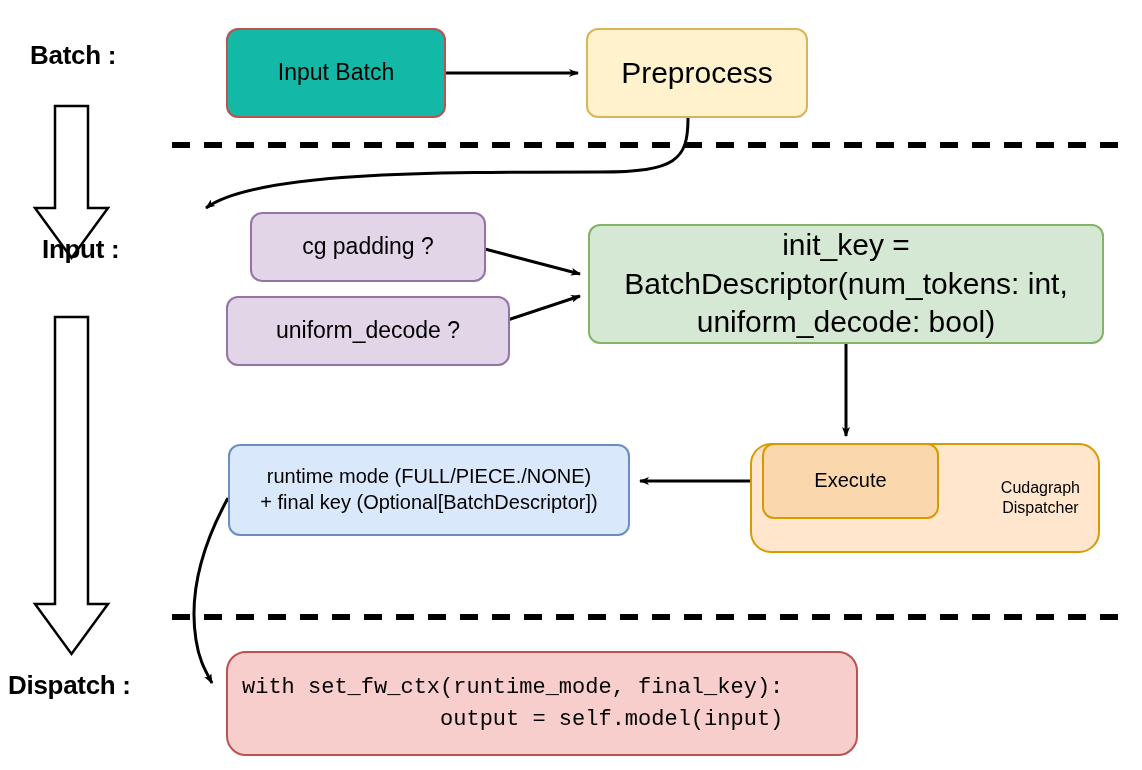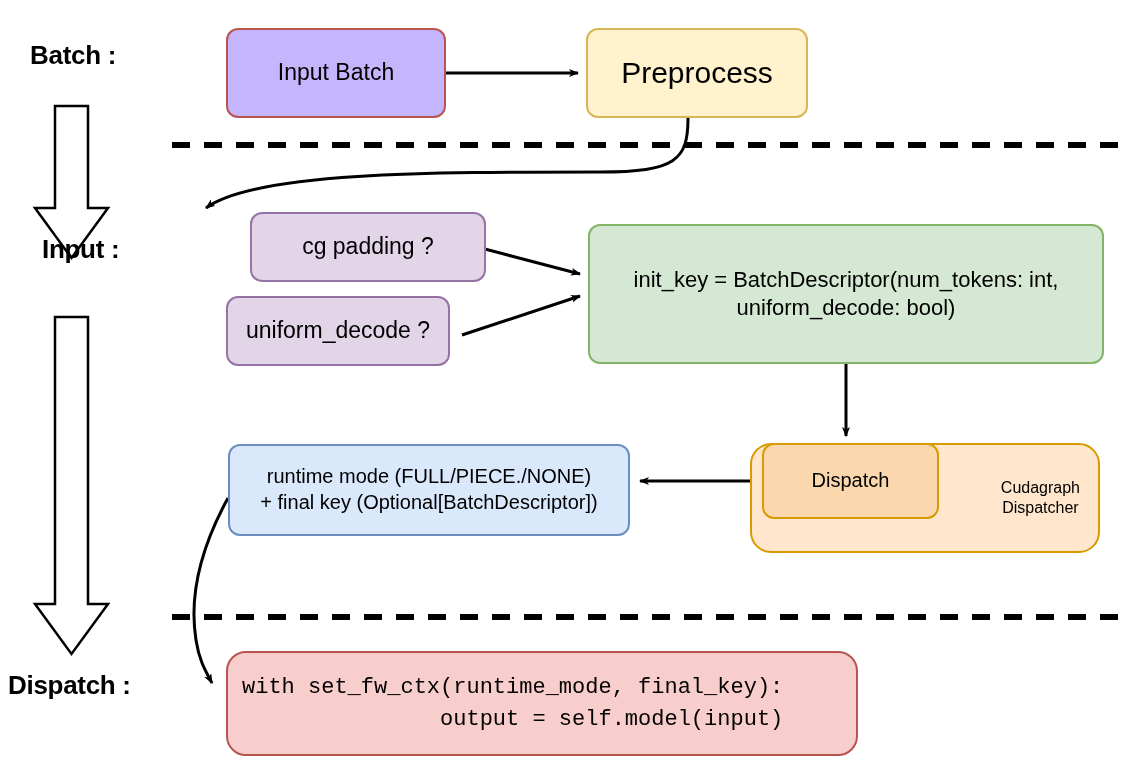--- a/index.html
+++ b/index.html
@@ -49,43 +49,43 @@
     font-weight: bold;
     font-size: 26px;
     color: #000000;
     letter-spacing: -0.3px;
     pointer-events: auto;
   }
 
   
   #node-input-batch {
     left: 226px; top: 28px; width: 220px; height: 90px;
-    background: #c4b5fd; border-color: #b85450;
+    background: #14b8a6; border-color: #b85450;
     font-size: 23px;
   }
   #node-preprocess {
     left: 586px; top: 28px; width: 222px; height: 90px;
     background: #fff2cc; border-color: #d6b656;
     font-size: 30px;
   }
   #node-cg-padding {
     left: 226px; top: 212px; width: 236px; height: 70px;
     background: #e1d5e7; border-color: #9673a6;
     font-size: 23px;
     margin-left: 24px;
   }
   #node-uniform-decode {
-    left: 226px; top: 296px; width: 224px; height: 70px;
+    left: 226px; top: 296px; width: 284px; height: 70px;
     background: #e1d5e7; border-color: #9673a6;
     font-size: 23px;
   }
   #node-init-key {
-    left: 588px; top: 224px; width: 516px; height: 140px;
+    left: 588px; top: 224px; width: 516px; height: 120px;
     background: #d5e8d4; border-color: #82b366;
-    font-size: 22px;
+    font-size: 30px;
   }
   #node-runtime-mode {
     left: 228px; top: 444px; width: 402px; height: 92px;
     background: #dae8fc; border-color: #6c8ebf;
     font-size: 20px;
   }
   #node-cudagraph-dispatcher {
     left: 750px; top: 443px; width: 350px; height: 110px;
     background: #ffe6cc; border-color: #d79b00;
     font-size: 16px;
@@ -165,18 +165,18 @@
 
   <div class="node" id="node-init-key">init_key = BatchDescriptor(num_tokens: int,
 uniform_decode: bool)</div>
 
   <div class="node" id="node-runtime-mode">runtime mode (FULL/PIECE./NONE)
 + final key (Optional[BatchDescriptor])</div>
 
   <div class="node" id="node-cudagraph-dispatcher">Cudagraph
 Dispatcher</div>
 
-  <div class="node" id="node-dispatch">Dispatch</div>
+  <div class="node" id="node-dispatch">Execute</div>
 
   <div class="node" id="node-execute-code">with set_fw_ctx(runtime_mode, final_key):
     output = self.model(input)</div>
 
 </div>
 
 </body></html>

